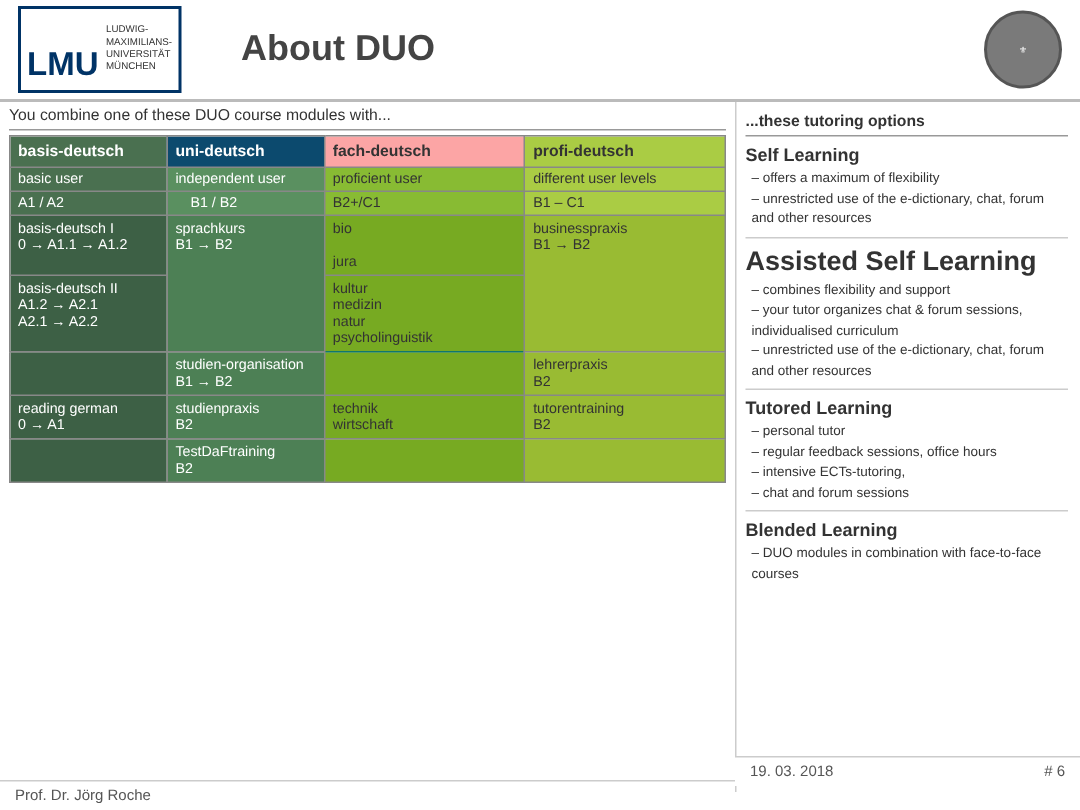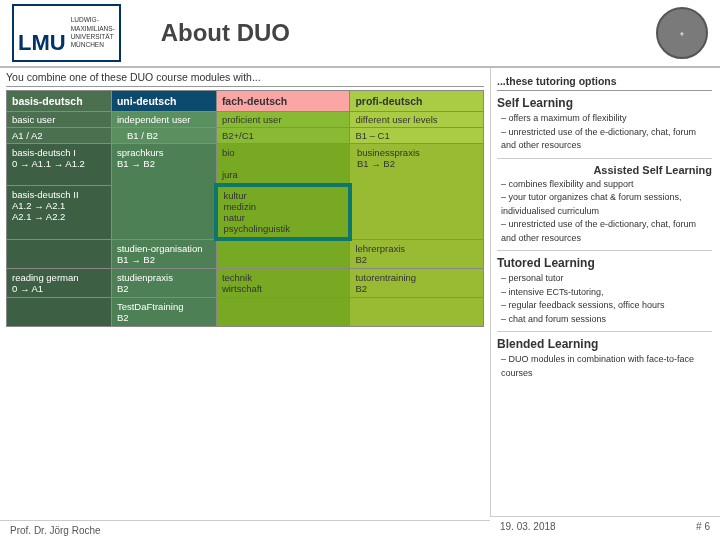--- a/index.html
+++ b/index.html
@@ -95,21 +95,21 @@
         </td>
         <td style="background:#99bb33;color:#333;font-size:9.5px;padding:3px 5px;border:1px solid #888;vertical-align:top;" rowspan="2">
           businesspraxis<br>B1 → B2
         </td>
       </tr>
 
       <tr>
         <td style="background:#3d6045;color:#fff;font-size:9.5px;padding:3px 5px;border:1px solid #888;vertical-align:top;">
           basis-deutsch II<br>A1.2 → A2.1<br>A2.1 → A2.2
         </td>
-        <td style="background:#77aa22;color:#333;font-size:9.5px;padding:3px 5px;border:4px solid #0f766e;vertical-align:top;">
+        <td style="background:#77aa22;color:#333;font-size:9.5px;padding:3px 5px;border:1px solid #0f766e;vertical-align:top;">
           kultur<br>medizin<br>natur<br>psycholinguistik
         </td>
       </tr>
 
       <tr>
         <td style="background:#3d6045;color:#fff;font-size:9.5px;padding:3px 5px;border:1px solid #888;vertical-align:top;">
           &nbsp;
         </td>
         <td style="background:#4d8055;color:#fff;font-size:9.5px;padding:3px 5px;border:1px solid #888;vertical-align:top;">
           studien-organisation<br>B1 → B2
@@ -167,42 +167,42 @@
 
     <div>
       <div style="font-weight:bold;font-size:12px;color:#333;margin-bottom:2px;">Self Learning</div>
       <div style="font-size:9px;color:#333;padding-left:4px;line-height:1.5;">– <span>offers a maximum of flexibility</span></div>
       <div style="font-size:9px;color:#333;padding-left:4px;line-height:1.5;">– <span>unrestricted use of the e-dictionary, chat, forum and other resources</span></div>
     </div>
 
     <hr style="border:none;border-top:1px solid #ccc;margin:5px 0;">
 
     <div>
-      <div style="font-weight:bold;font-size:11px;color:#333;margin-bottom:2px;text-align:right;">Assisted Self Learning</div>
+      <div style="font-weight:bold;font-size:18px;color:#333;margin-bottom:2px;">Assisted Self Learning</div>
       <div style="font-size:9px;color:#333;padding-left:4px;line-height:1.5;">– <span>combines flexibility and support</span></div>
       <div style="font-size:9px;color:#333;padding-left:4px;line-height:1.5;">– <span>your tutor organizes chat &amp; forum sessions, individualised curriculum</span></div>
       <div style="font-size:9px;color:#333;padding-left:4px;line-height:1.5;">– <span>unrestricted use of the e-dictionary, chat, forum and other resources</span></div>
     </div>
 
     <hr style="border:none;border-top:1px solid #ccc;margin:5px 0;">
 
     <div>
       <div style="font-weight:bold;font-size:12px;color:#333;margin-bottom:2px;">Tutored Learning</div>
       <div style="font-size:9px;color:#333;padding-left:4px;line-height:1.5;">– <span>personal tutor</span></div>
+      <div style="font-size:9px;color:#333;padding-left:4px;line-height:1.5;">– <span>regular feedback sessions, office hours</span></div>
       <div style="font-size:9px;color:#333;padding-left:4px;line-height:1.5;">– <span>intensive ECTs-tutoring,</span></div>
-      <div style="font-size:9px;color:#333;padding-left:4px;line-height:1.5;">– <span>regular feedback sessions, office hours</span></div>
       <div style="font-size:9px;color:#333;padding-left:4px;line-height:1.5;">– <span>chat and forum sessions</span></div>
     </div>
 
     <hr style="border:none;border-top:1px solid #ccc;margin:5px 0;">
 
     <div>
       <div style="font-weight:bold;font-size:12px;color:#333;margin-bottom:2px;">Blended Learning</div>
       <div style="font-size:9px;color:#333;padding-left:4px;line-height:1.5;">– <span>DUO modules in combination with face-to-face courses</span></div>
     </div>
   </div>
 
 </div>
 
-<div style="display:flex;justify-content:space-between;align-items:center;padding:4px 10px;border-top:1px solid #ccc;background:#fff;font-size:10px;color:#555;position:absolute;bottom:4px;left:490px;right:0;">
+<div style="display:flex;justify-content:space-between;align-items:center;padding:4px 10px;border-top:1px solid #ccc;background:#fff;font-size:10px;color:#555;position:absolute;bottom:16px;left:490px;right:0;">
   <span>19. 03. 2018</span>
   <span># 6</span>
 </div>
 
 </body></html>

